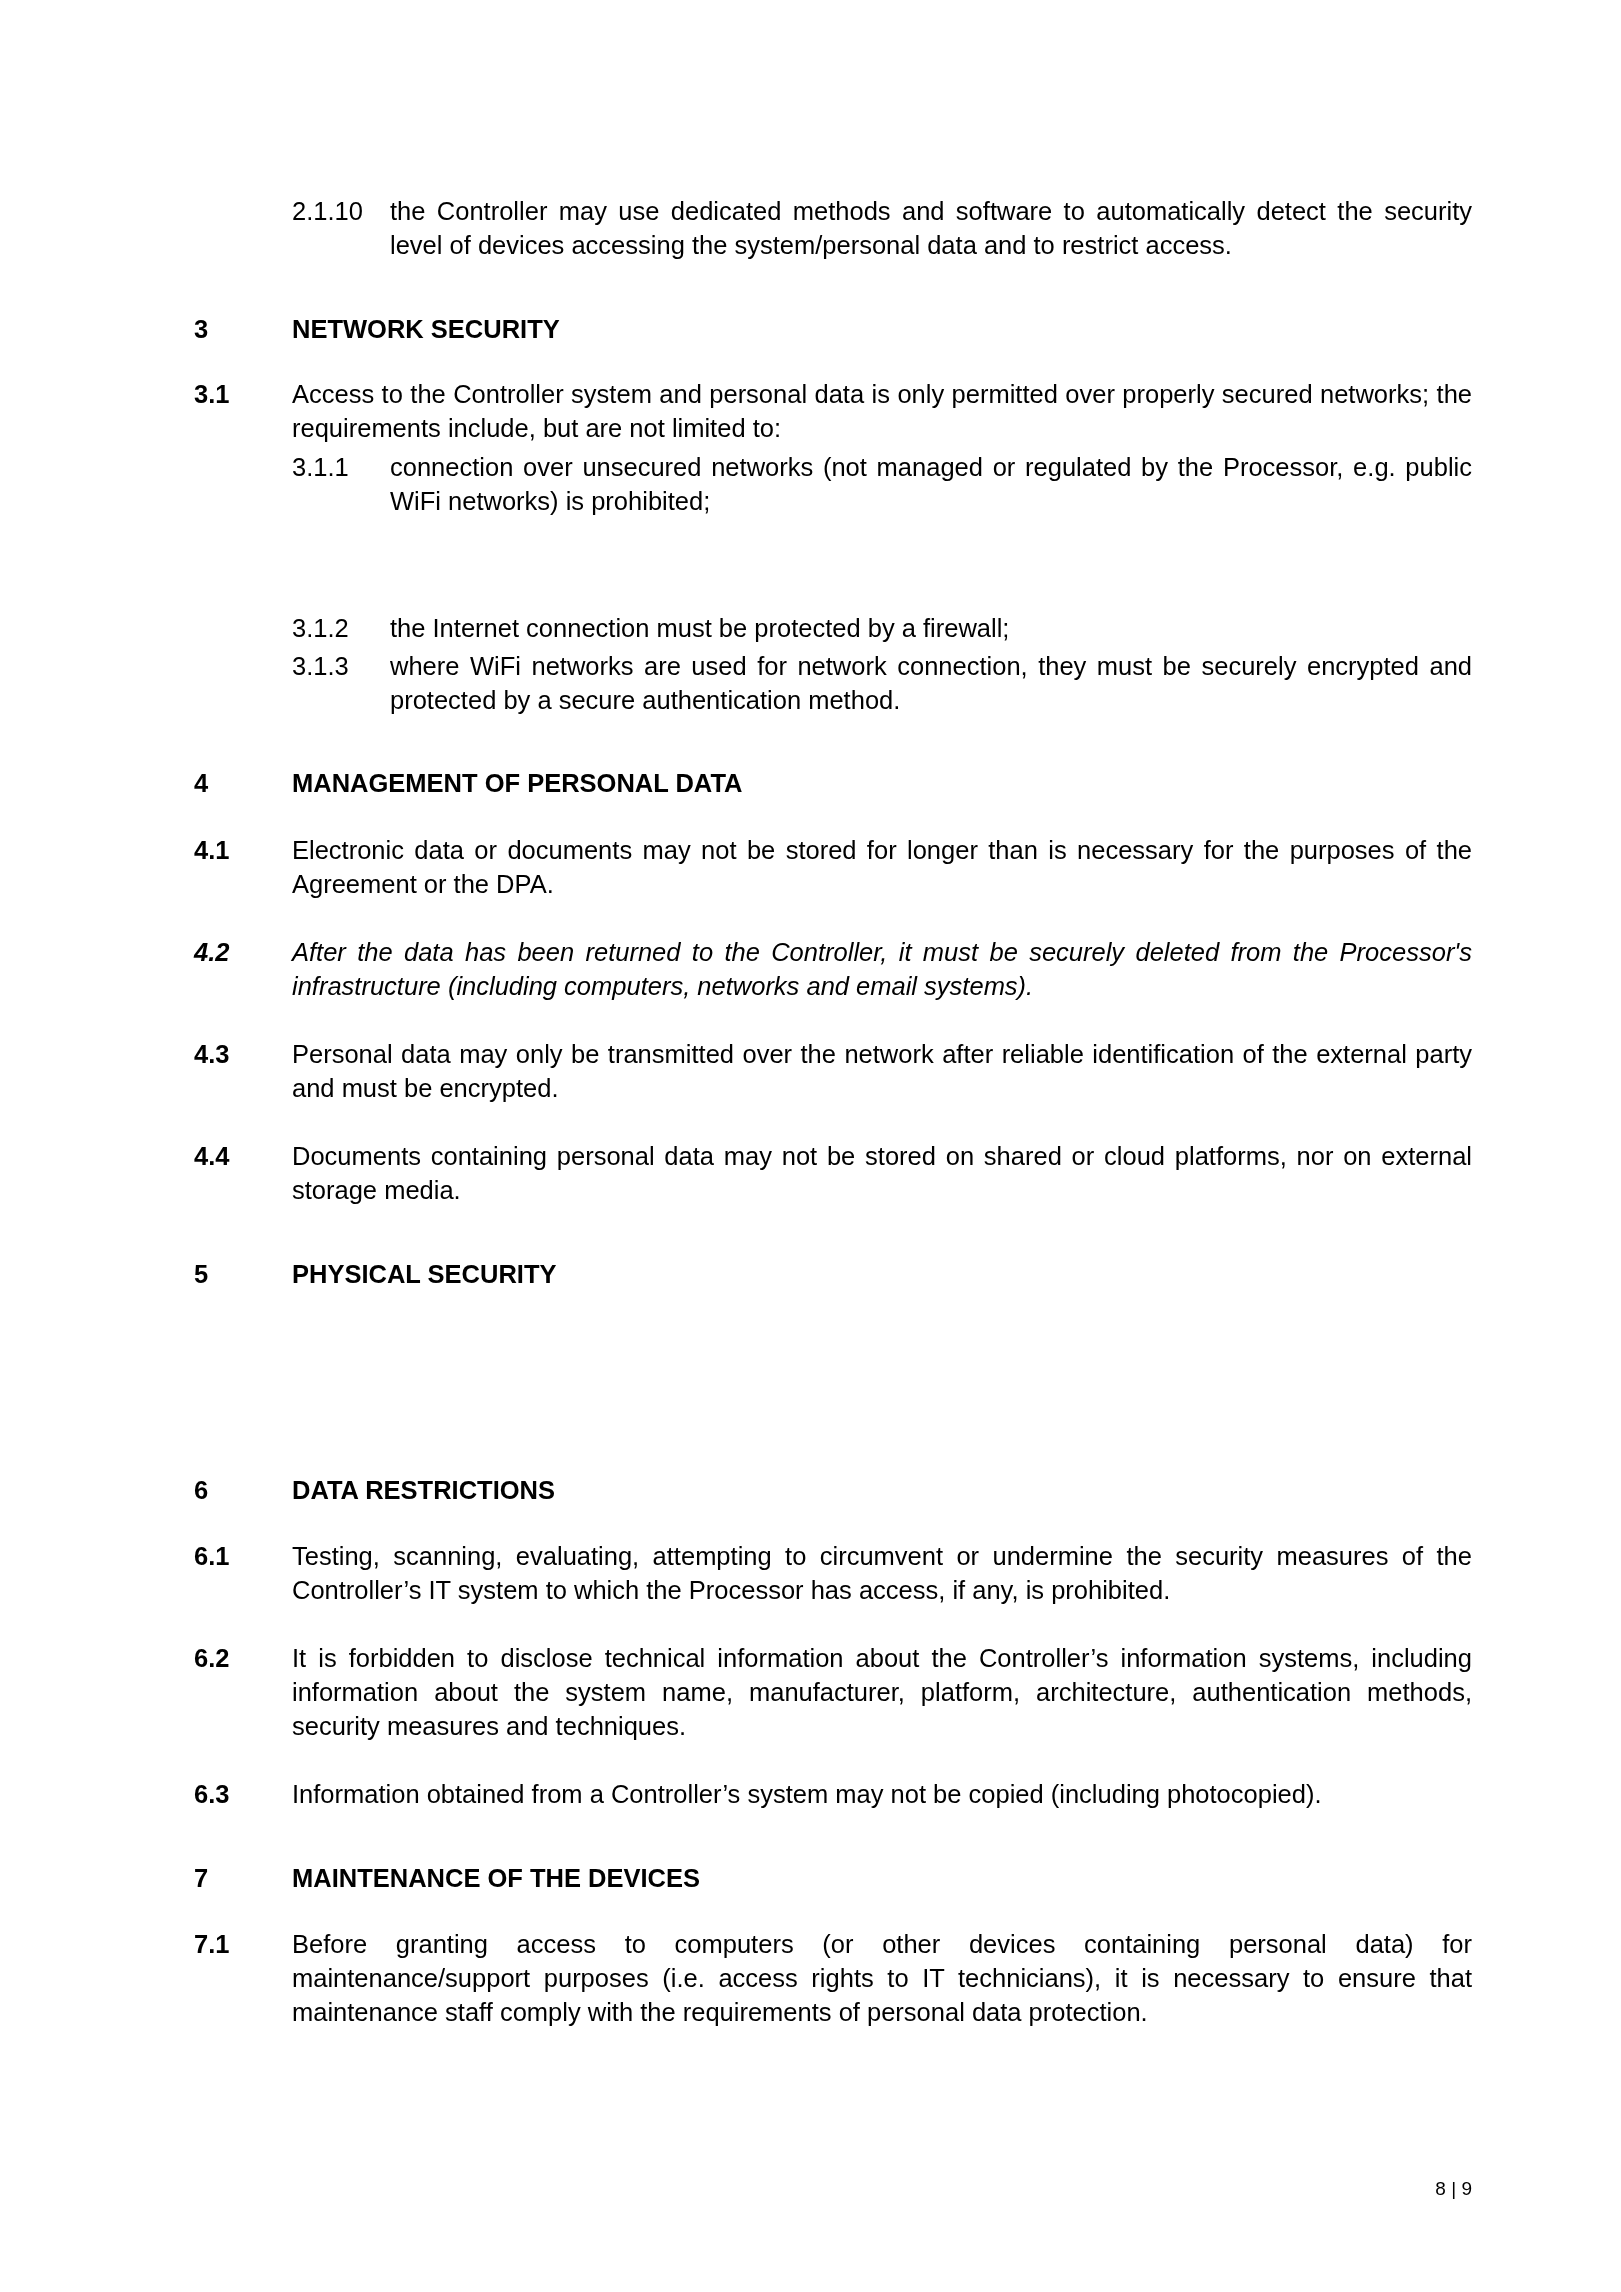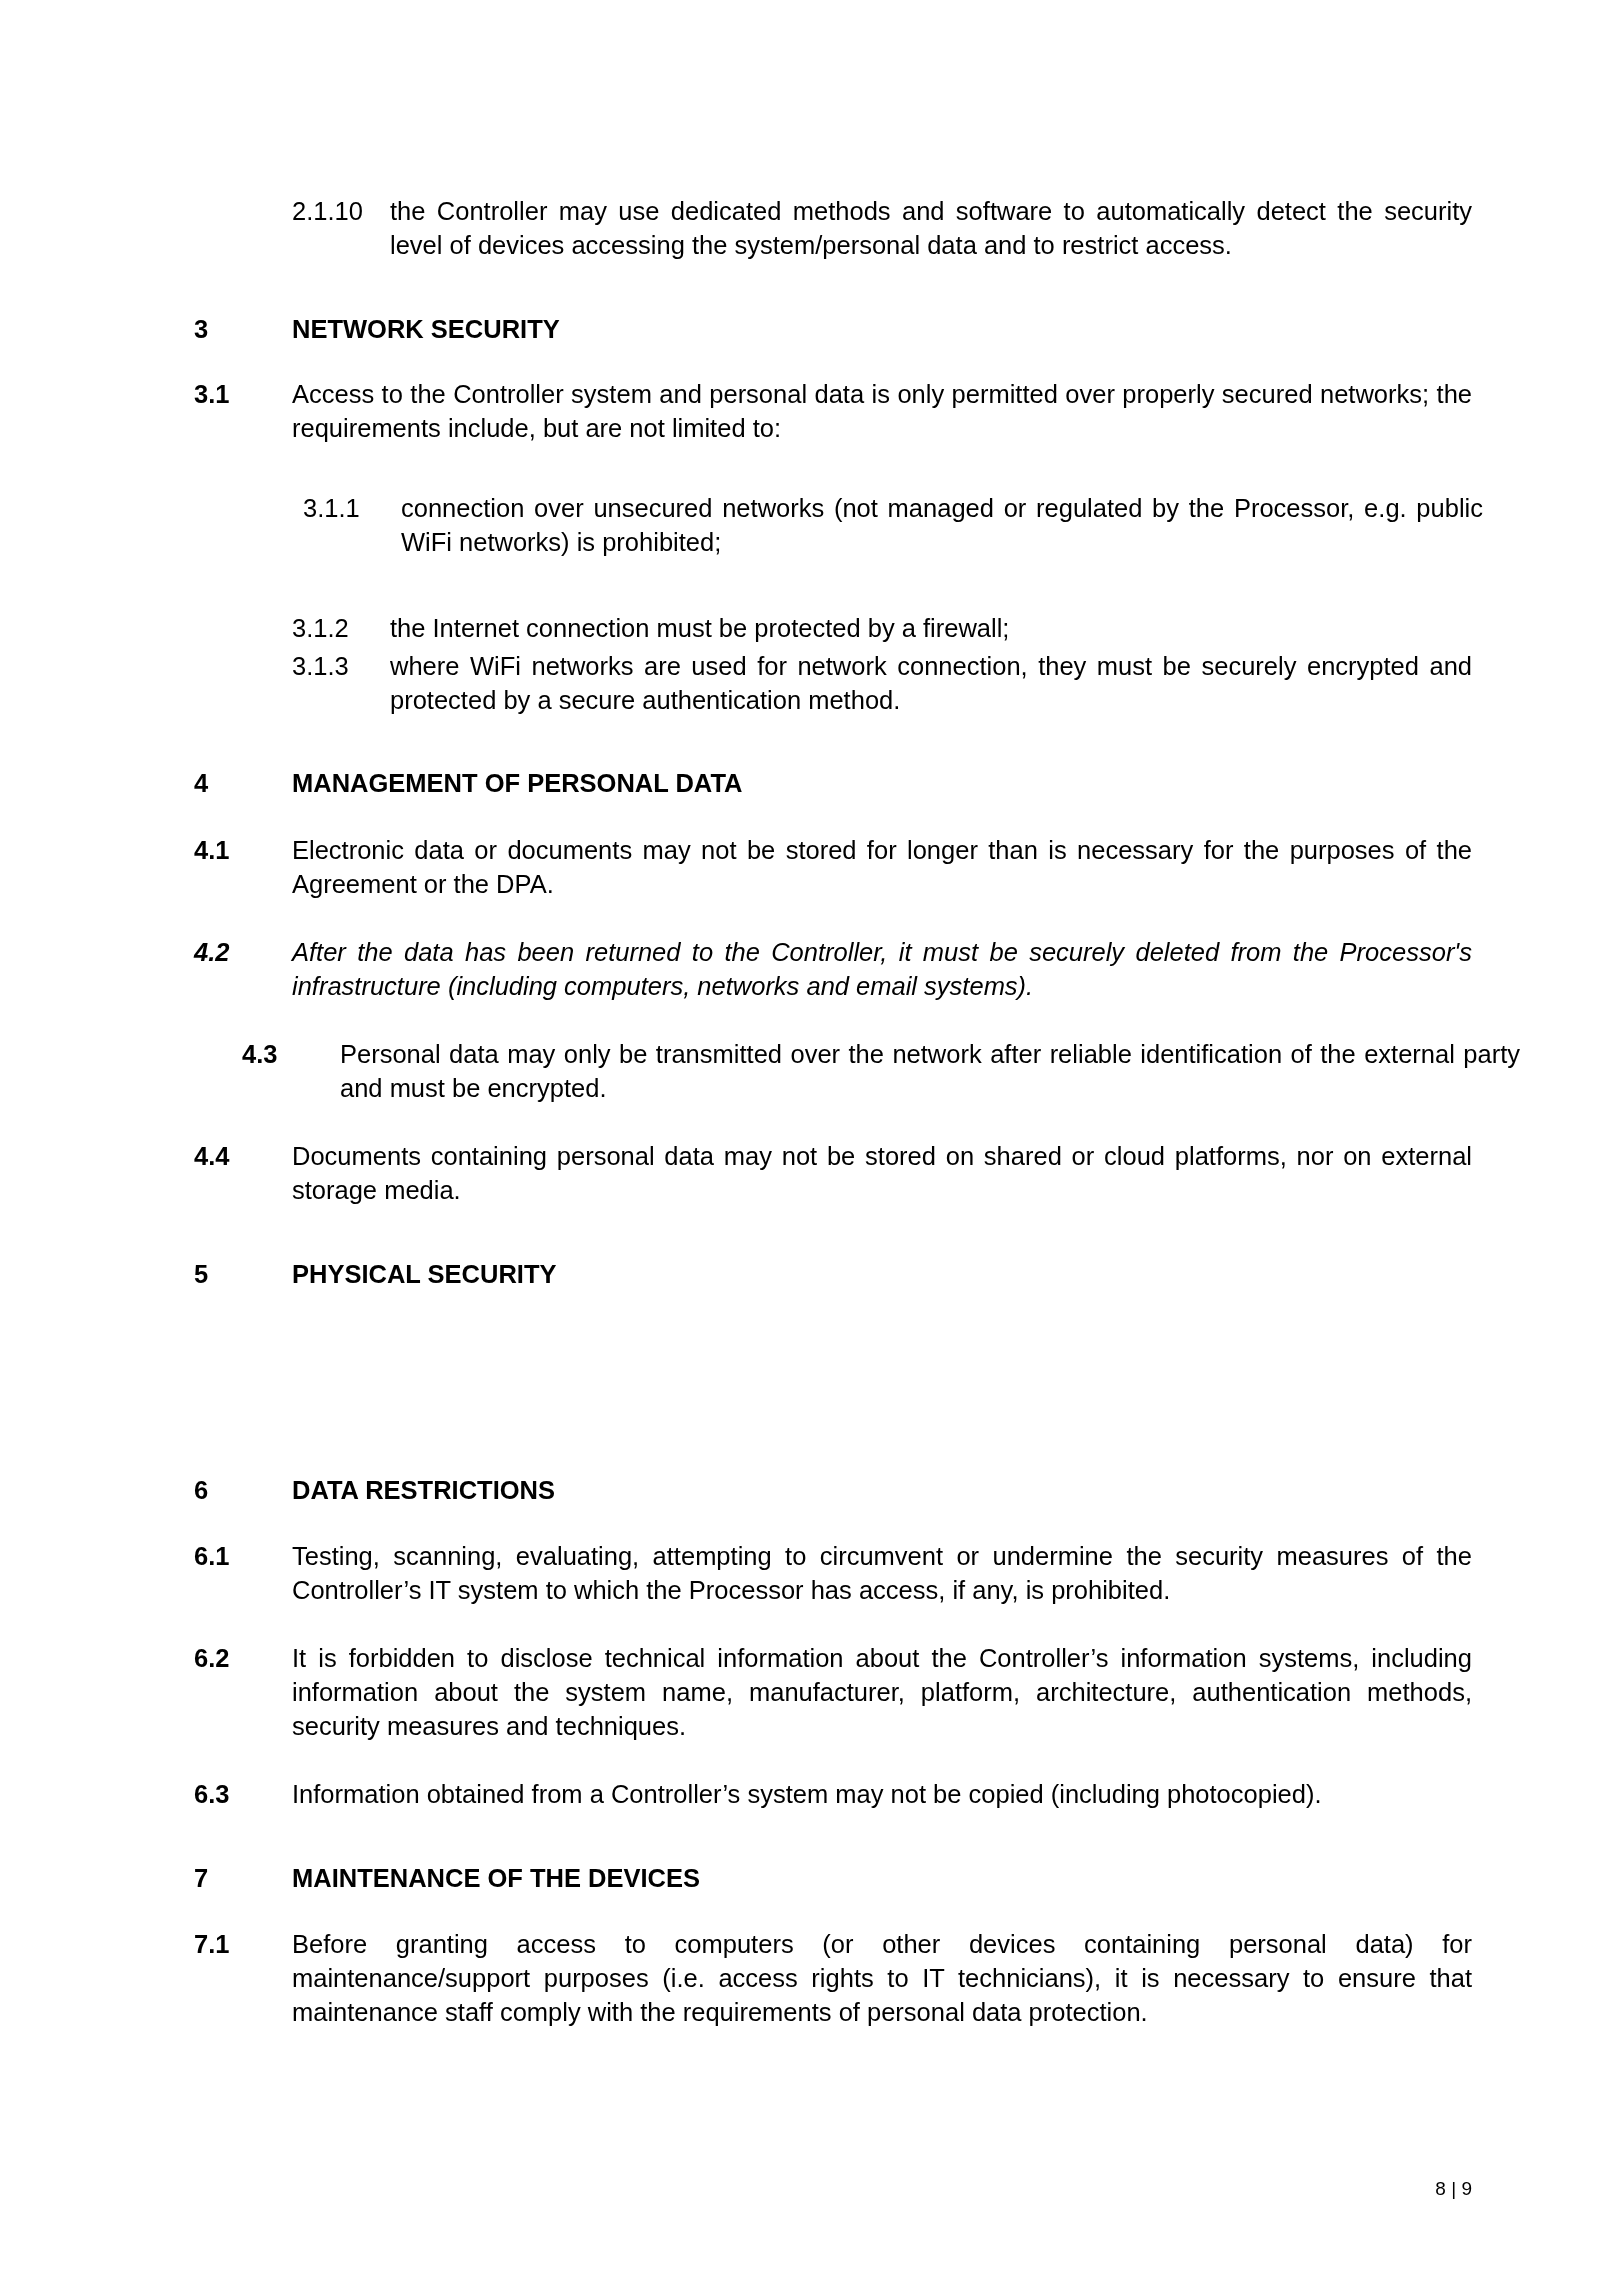--- a/index.html
+++ b/index.html
@@ -30,21 +30,21 @@
   <div class="block head" style="top:312px;">
     <span class="num">3</span>
     <div class="txt">NETWORK SECURITY</div>
   </div>
 
   <div class="block" style="top:377px;">
     <span class="num bnum">3.1</span>
     <div class="txt">Access to the Controller system and personal data is only permitted over properly secured networks; the requirements include, but are not limited to:</div>
   </div>
 
-  <div class="block sub" style="top:491px;margin-left:11px;">
+  <div class="block sub" style="top:450px;">
     <span class="num">3.1.1</span>
     <div class="txt">connection over unsecured networks (not managed or regulated by the Processor, e.g. public WiFi networks) is prohibited;</div>
   </div>
 
   <div class="block sub" style="top:581px;margin-top:30px;">
     <span class="num">3.1.2</span>
     <div class="txt">the Internet connection must be protected by a firewall;</div>
   </div>
 
   <div class="block sub" style="top:649px;">
@@ -60,21 +60,21 @@
   <div class="block" style="top:833px;">
     <span class="num bnum">4.1</span>
     <div class="txt">Electronic data or documents may not be stored for longer than is necessary for the purposes of the Agreement or the DPA.</div>
   </div>
 
   <div class="block" style="top:935px;font-style:italic;">
     <span class="num bnum">4.2</span>
     <div class="txt">After the data has been returned to the Controller, it must be securely deleted from the Processor's infrastructure (including computers, networks and email systems).</div>
   </div>
 
-  <div class="block" style="top:1037px;margin-left:48px;">
+  <div class="block" style="top:1037px;">
     <span class="num bnum">4.3</span>
     <div class="txt">Personal data may only be transmitted over the network after reliable identification of the external party and must be encrypted.</div>
   </div>
 
   <div class="block" style="top:1139px;">
     <span class="num bnum">4.4</span>
     <div class="txt">Documents containing personal data may not be stored on shared or cloud platforms, nor on external storage media.</div>
   </div>
 
   <div class="block head" style="top:1257px;">

